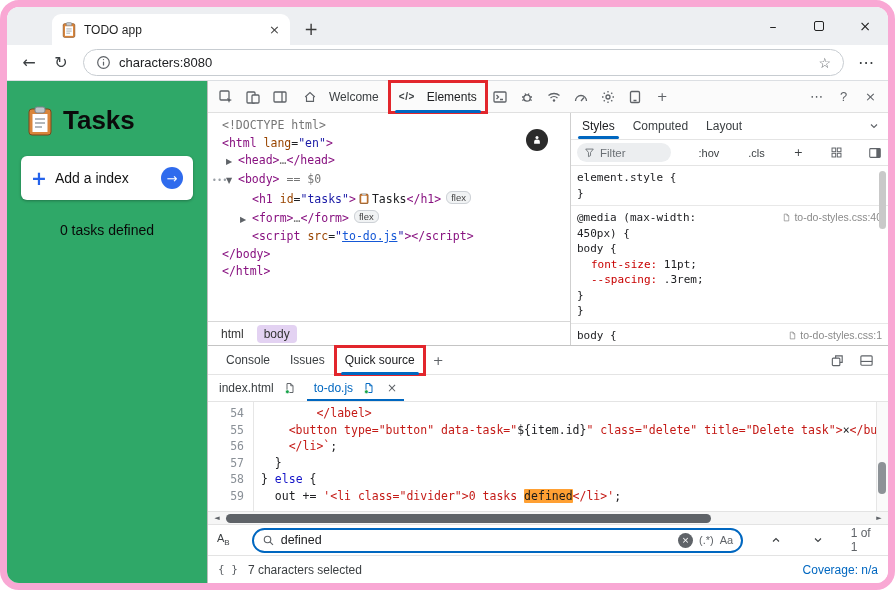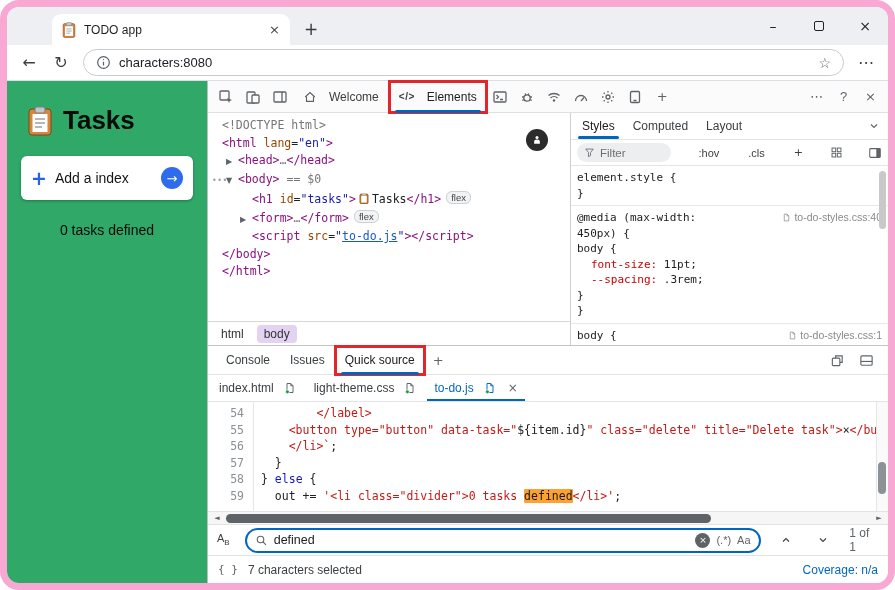--- a/index.html
+++ b/index.html
@@ -88,21 +88,21 @@
 .gutter{width:46px;flex:0 0 auto;padding:3px 9px 0 0;text-align:right;color:#8a9097;border-right:1px solid #e6e6e6;font-family:"DejaVu Sans Mono",monospace;font-size:11.5px;line-height:16.5px}
 .csrc{flex:1;overflow:hidden;padding:3px 0 0 7px;font-family:"DejaVu Sans Mono",monospace;font-size:11.5px;line-height:16.5px;color:#202124}
 .cline{white-space:pre}
 .cstr{color:#c41a16}.ckw{color:#1414c8}.cx{color:#202124}
 .chl{background:#ffa033;color:#1a1a1a;border-radius:1px}
 .vsb{position:absolute;top:0;right:0;bottom:0;width:12px;border-left:1px solid #e6e6e6;background:#fafafa}
 .vthumb{position:absolute;right:2px;top:55%;width:8px;height:32px;background:#8d9297;border-radius:4px}
 .hscroll{height:13px;flex:0 0 auto;display:flex;align-items:center;background:#f6f6f6;border-top:1px solid #e3e3e3;padding:0 3px;gap:3px}
 .harrow{font-size:7px;color:#5f6368;width:12px;text-align:center;font-family:"DejaVu Sans",sans-serif}
 .hthumb{height:9px;width:72%;background:#5f6368;border-radius:5px}
-.search-row{height:31px;flex:0 0 auto;display:flex;align-items:center;gap:15px;padding:0 9px;border-top:1px solid #e3e3e3}
+.search-row{height:31px;flex:0 0 auto;display:flex;align-items:center;gap:22px;padding:0 9px;border-top:1px solid #e3e3e3}
 .ab-ic{font-size:11px;color:#3c4043}
 .ab-ic sub{font-size:8px}
 .spill{height:25px;width:520px;border:2px solid #0067c0;border-radius:13px;display:flex;align-items:center;gap:6px;padding:0 8px}
 .spill input{border:none;outline:none;flex:1;font-size:12.5px;font-family:"Liberation Sans",sans-serif;color:#202124;background:transparent}
 .clear-ic{width:15px;height:15px;flex:0 0 auto;border-radius:50%;background:#5f6368;color:#fff;font-size:9px;display:flex;align-items:center;justify-content:center}
 .mini{font-size:11px;color:#5f6368}
 .results{font-size:12px;color:#5f6368}
 .navchev{width:22px;height:22px;display:flex;align-items:center;justify-content:center}
 .status-row{height:28px;flex:0 0 auto;display:flex;align-items:center;gap:10px;padding:0 10px;border-top:1px solid #e3e3e3;font-size:12px;color:#3c4043}
 .brace-ic{font-family:"DejaVu Sans Mono",monospace;font-size:11px;color:#5f6368}
@@ -385,28 +385,20 @@
         </div>
         <div class="src-tabs">
           <div class="src-tab">
             <span>index.html</span>
             <svg class="ic" width="12" height="14" viewBox="0 0 16 16">
                 <path d="M4 2h5l3 3v9H4z" fill="none" stroke="#5f6368" stroke-width="1.3"></path>
                 <path d="M9 2v3h3" fill="none" stroke="#5f6368" stroke-width="1.3"></path>
                 <circle cx="4.5" cy="13" r="2.6" fill="#18a34a" stroke="#fff"></circle>
               </svg>
           </div>
-          <div class="src-tab">
-            <span>light-theme.css</span>
-            <svg class="ic" width="12" height="14" viewBox="0 0 16 16">
-                <path d="M4 2h5l3 3v9H4z" fill="none" stroke="#5f6368" stroke-width="1.3"></path>
-                <path d="M9 2v3h3" fill="none" stroke="#5f6368" stroke-width="1.3"></path>
-                <circle cx="4.5" cy="13" r="2.6" fill="#18a34a" stroke="#fff"></circle>
-              </svg>
-          </div>
           <div class="src-tab active">
             <span>to-do.js</span>
             <svg class="ic" width="12" height="14" viewBox="0 0 16 16">
                 <path d="M4 2h5l3 3v9H4z" fill="none" stroke="#0067c0" stroke-width="1.3"></path>
                 <path d="M9 2v3h3" fill="none" stroke="#0067c0" stroke-width="1.3"></path>
                 <circle cx="4.5" cy="13" r="2.6" fill="#18a34a" stroke="#fff"></circle>
               </svg>
             <span class="src-close dj">×</span>
           </div>
         </div>

